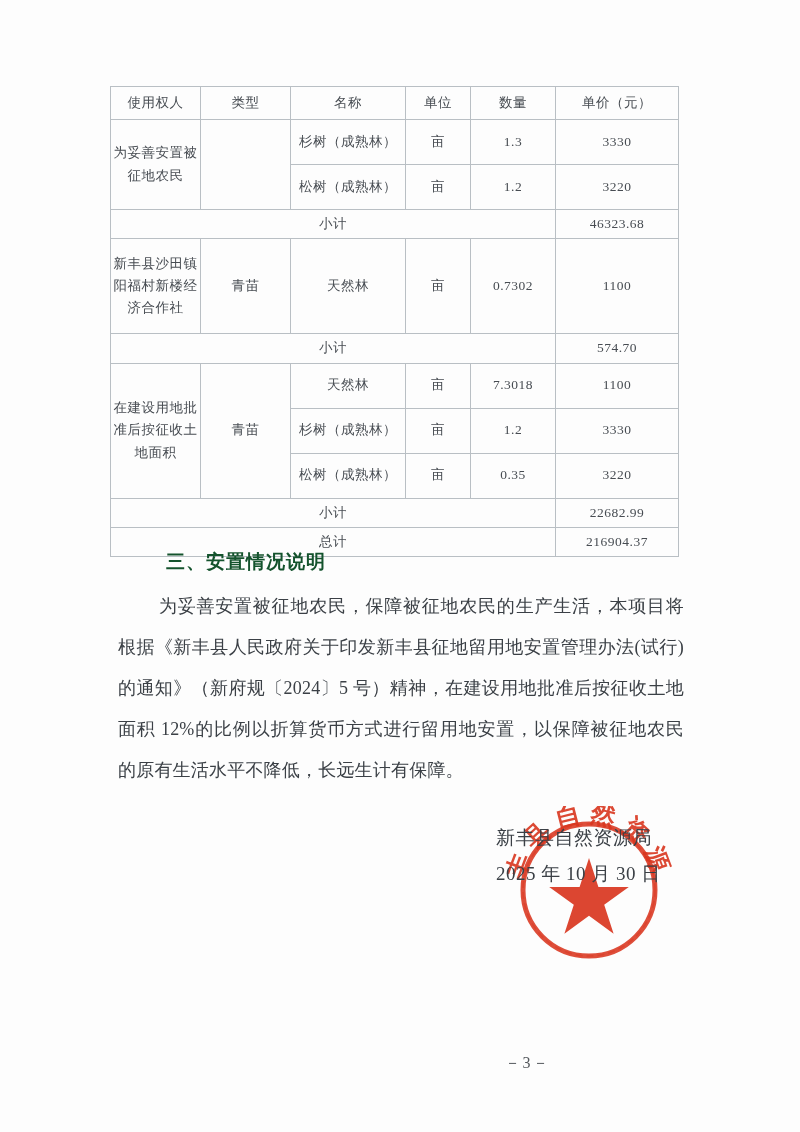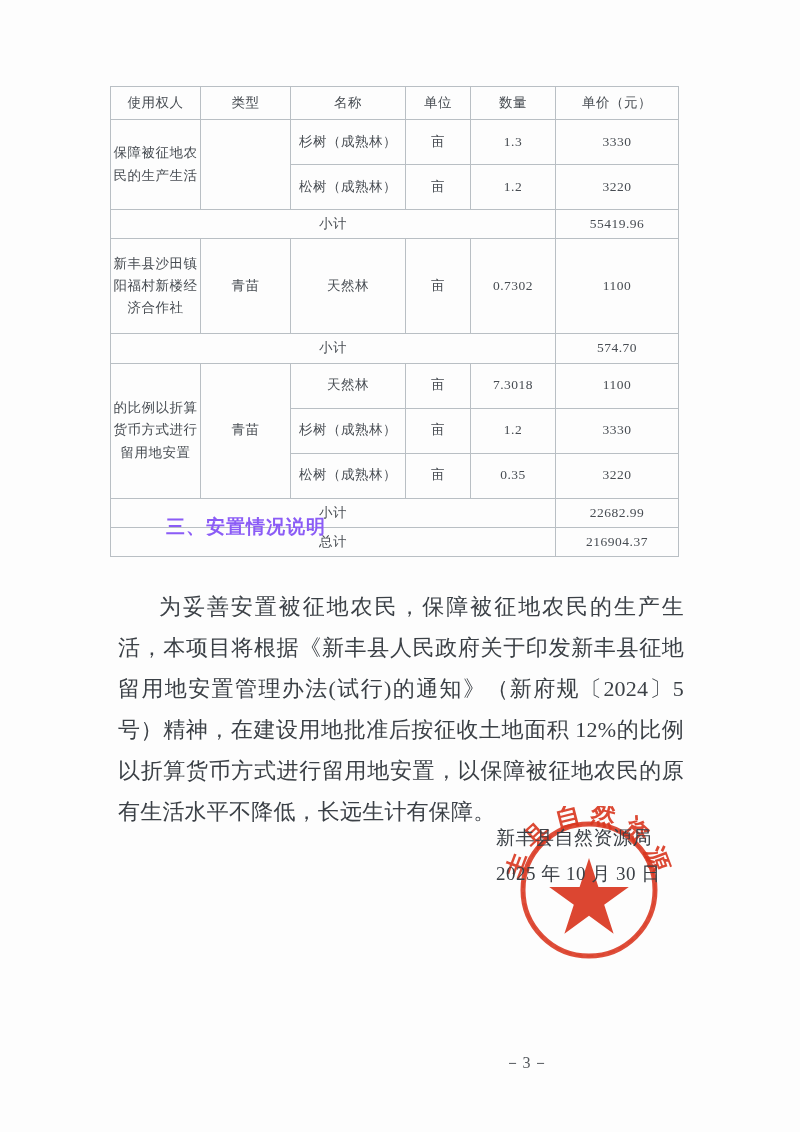--- a/index.html
+++ b/index.html
@@ -65,33 +65,33 @@
   }
   .num {
     font-family: "Liberation Serif", "DejaVu Serif", serif;
     letter-spacing: 0.3px;
   }
 
   
   .section-heading {
     position: absolute;
     left: 166px;
-    top: 514px;
+    top: 549px;
     font-family: "DejaVu Sans", "Liberation Sans", sans-serif;
     font-weight: bold;
     font-size: 19px;
     letter-spacing: 1px;
-    color: #8b5cf6;
+    color: #14532d;
   }
   .body-para {
     position: absolute;
     left: 118px;
     top: 586px;
     width: 566px;
-    font-size: 22px;
+    font-size: 18px;
     line-height: 41px;
     text-indent: 41px;
     text-align: justify;
     text-justify: inter-ideograph;
     letter-spacing: 0.2px;
     color: #3b4046;
   }
 
   
   .sign-block {
@@ -154,53 +154,53 @@
           <th>类型</th>
           <th>名称</th>
           <th>单位</th>
           <th>数量</th>
           <th>单价（元）</th>
         </tr>
       </thead>
       <tbody>
 
         <tr class="row-tall">
-          <td class="cell-holder" rowspan="2">保障被征地农民的生产生活</td>
+          <td class="cell-holder" rowspan="2">为妥善安置被征地农民</td>
           <td rowspan="2"></td>
           <td>杉树（成熟林）</td>
           <td>亩</td>
           <td class="num">1.3</td>
           <td class="num">3330</td>
         </tr>
         <tr class="row-tall">
           <td>松树（成熟林）</td>
           <td>亩</td>
           <td class="num">1.2</td>
           <td class="num">3220</td>
         </tr>
         <tr>
           <td class="subtotal-label" colspan="5">小计</td>
-          <td class="num">55419.96</td>
+          <td class="num">46323.68</td>
         </tr>
 
         <tr>
           <td class="cell-holder" style="height:88px;margin-left:27px;">新丰县沙田镇阳福村新楼经济合作社</td>
           <td>青苗</td>
           <td>天然林</td>
           <td>亩</td>
           <td class="num">0.7302</td>
           <td class="num">1100</td>
         </tr>
         <tr>
           <td class="subtotal-label" colspan="5">小计</td>
           <td class="num">574.70</td>
         </tr>
 
         <tr class="row-tall">
-          <td class="cell-holder" rowspan="3">的比例以折算货币方式进行留用地安置</td>
+          <td class="cell-holder" rowspan="3">在建设用地批准后按征收土地面积</td>
           <td rowspan="3">青苗</td>
           <td>天然林</td>
           <td>亩</td>
           <td class="num">7.3018</td>
           <td class="num">1100</td>
         </tr>
         <tr class="row-tall">
           <td>杉树（成熟林）</td>
           <td>亩</td>
           <td class="num">1.2</td>

